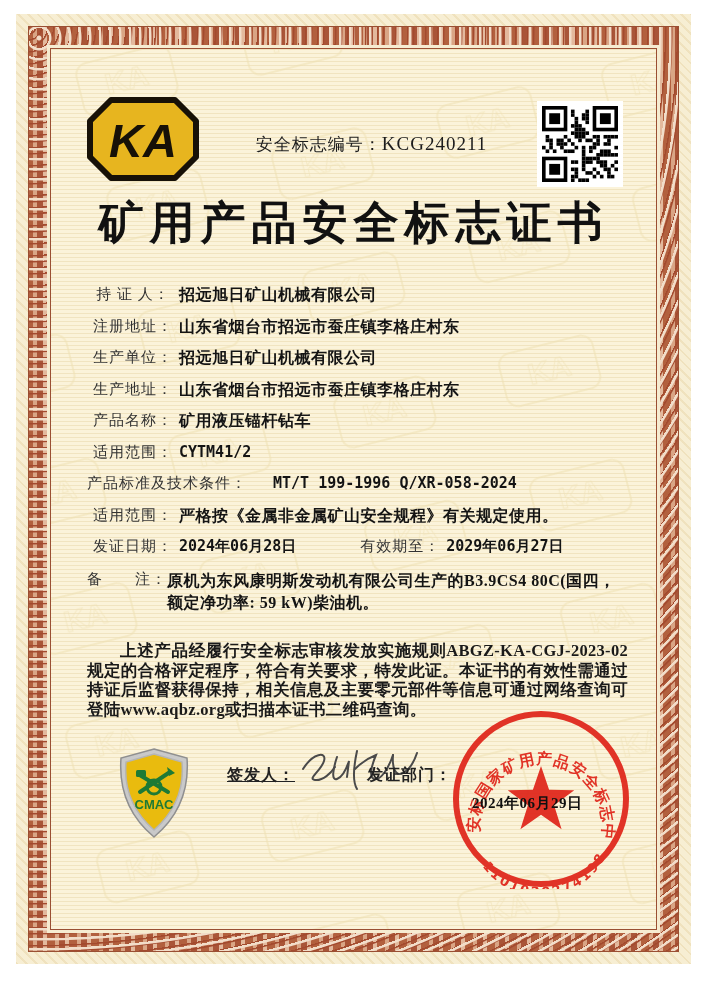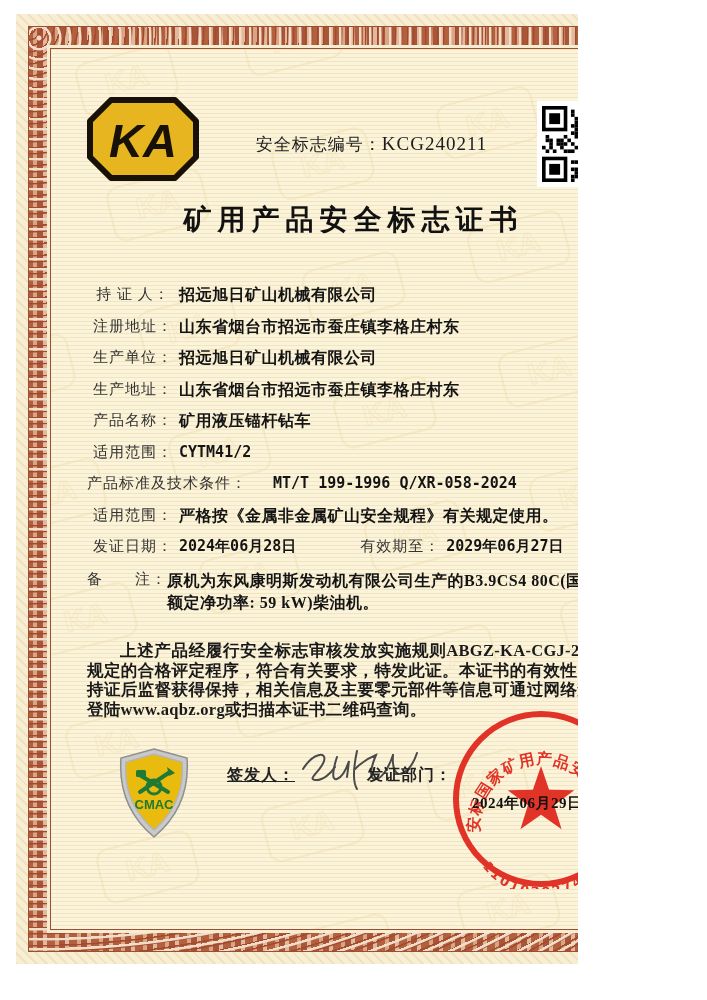--- a/index.html
+++ b/index.html
@@ -1,17 +1,17 @@
 <!DOCTYPE html>
 <html><head>
 <meta charset="utf-8">
 <style>
   * { margin:0; padding:0; box-sizing:border-box; }
   html,body { width:707px; height:1000px; background:#ffffff; font-family:"Liberation Serif", serif; }
-  .page { position:relative; width:578px; height:1000px; background:#ffffff; overflow:hidden; }
+  .page { position:relative; width:707px; height:1000px; background:#ffffff; overflow:hidden; }
 
   
   .cert { position:absolute; left:16px; top:14px; width:675px; height:950px;
           background:#f7eed3;
           background-image: repeating-linear-gradient(45deg, rgba(226,203,150,.35) 0 2px, transparent 2px 7px); }
   .ornate { position:absolute; left:12px; top:12px; right:12px; bottom:12px;
             border:1px solid #9a4f33;
             background-color:#c8876a;
             background-image:
               repeating-radial-gradient(circle at 10px 11px, #f2ddc9 0 2px, rgba(240,217,196,0) 3px 10px),
@@ -27,23 +27,23 @@
   .watermarks { position:absolute; inset:0; opacity:.55; pointer-events:none; }
 
   
   .ka-logo { position:absolute; left:36px; top:48px; width:112px; height:84px; }
   .cert-no { position:absolute; left:150px; right:114px; top:84px; text-align:center;
              font-size:17px; color:#1c1c1c; letter-spacing:1px; white-space:nowrap; }
   .cert-no .num { font-size:19px; font-family:"Liberation Serif", serif; letter-spacing:1px; }
   .qr { position:absolute; left:486px; top:52px; width:86px; height:86px; background:#ffffff; padding:5px; }
 
   
-  .title { position:absolute; left:0; right:0; top:152px; text-align:center;
+  .title { position:absolute; left:0; right:0; top:144px; text-align:center;
            font-family:"Liberation Sans", sans-serif; font-weight:900;
-           font-size:28px; letter-spacing:6px; color:#111111; }
+           font-size:45px; letter-spacing:6px; color:#111111; }
 
   
   .fields { position:absolute; left:36px; right:26px; top:236px; }
   .frow { display:flex; align-items:flex-start; min-height:31.5px; }
   .flabel { flex:0 0 92px; font-size:15px; color:#333333; white-space:nowrap; letter-spacing:1px;text-align:center; }
   .flabel.wide { flex:0 0 auto; margin-right:26px; }
   .fvalue { font-size:16px; color:#141414; font-weight:600; letter-spacing:.5px; }
   .mono  { font-family:"DejaVu Sans Mono", monospace; font-weight:700; font-size:15px; letter-spacing:0; }
   .dates { display:flex; min-height:33px; }
   .dates .pair { display:flex; }

